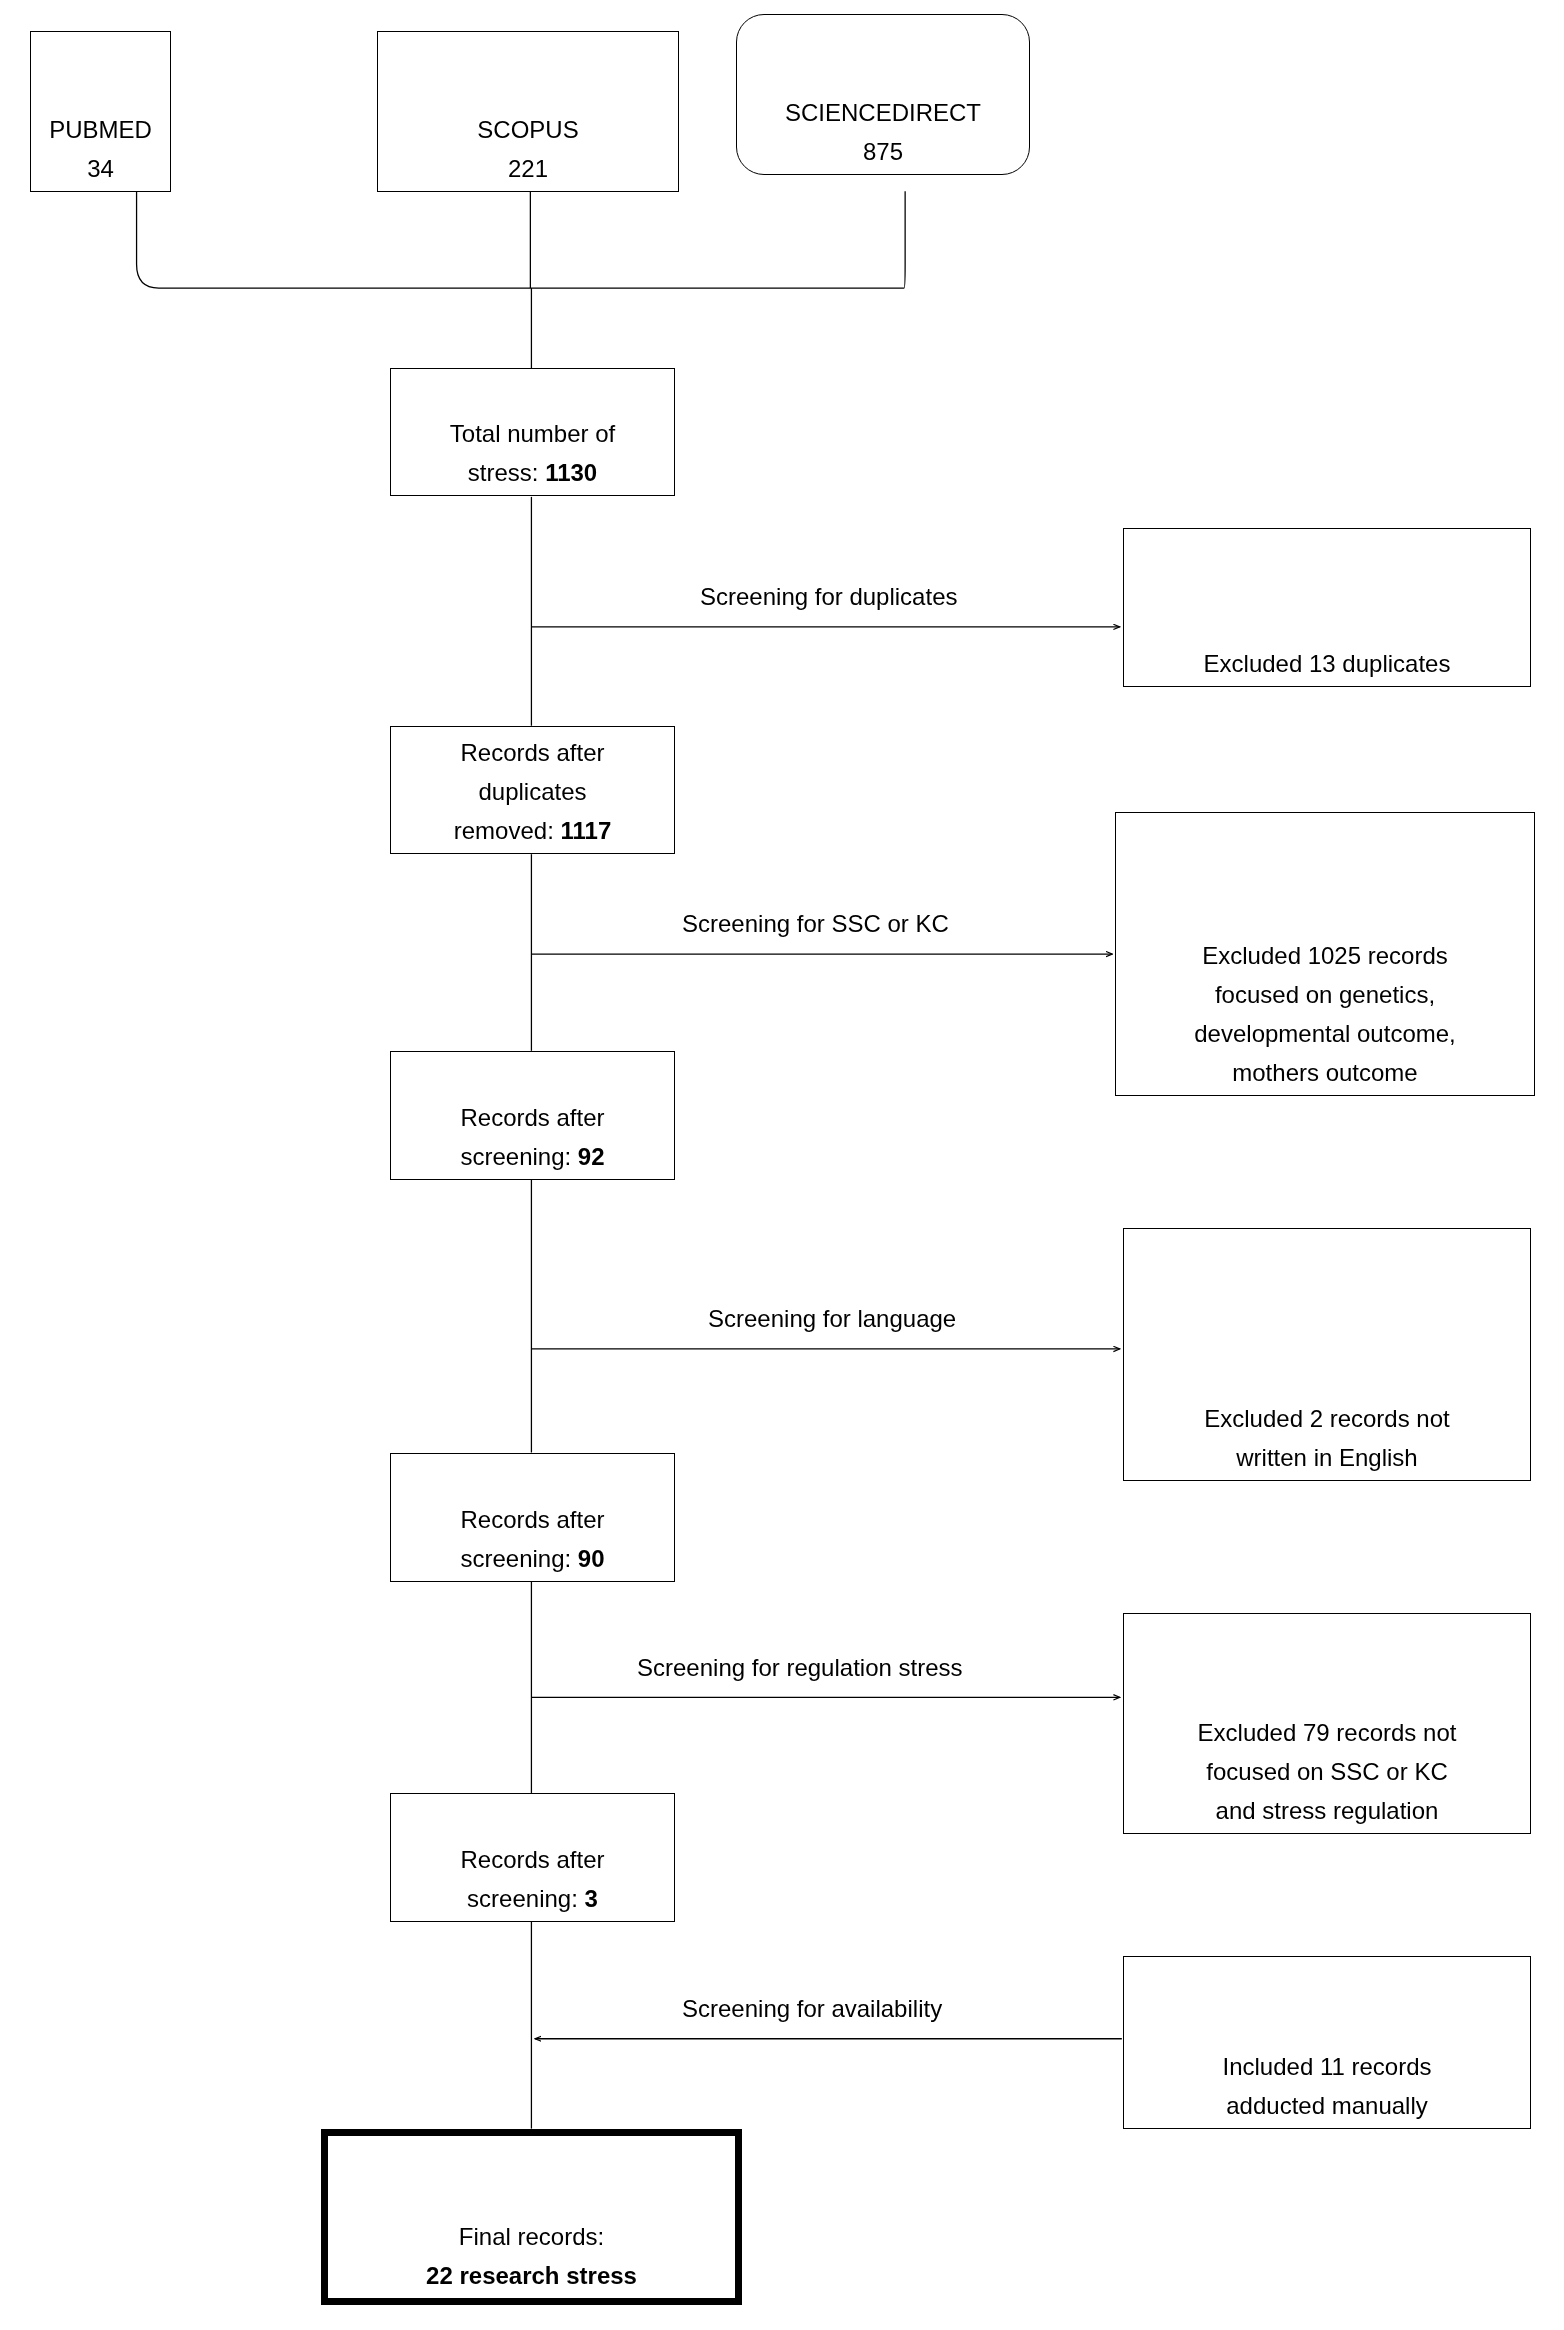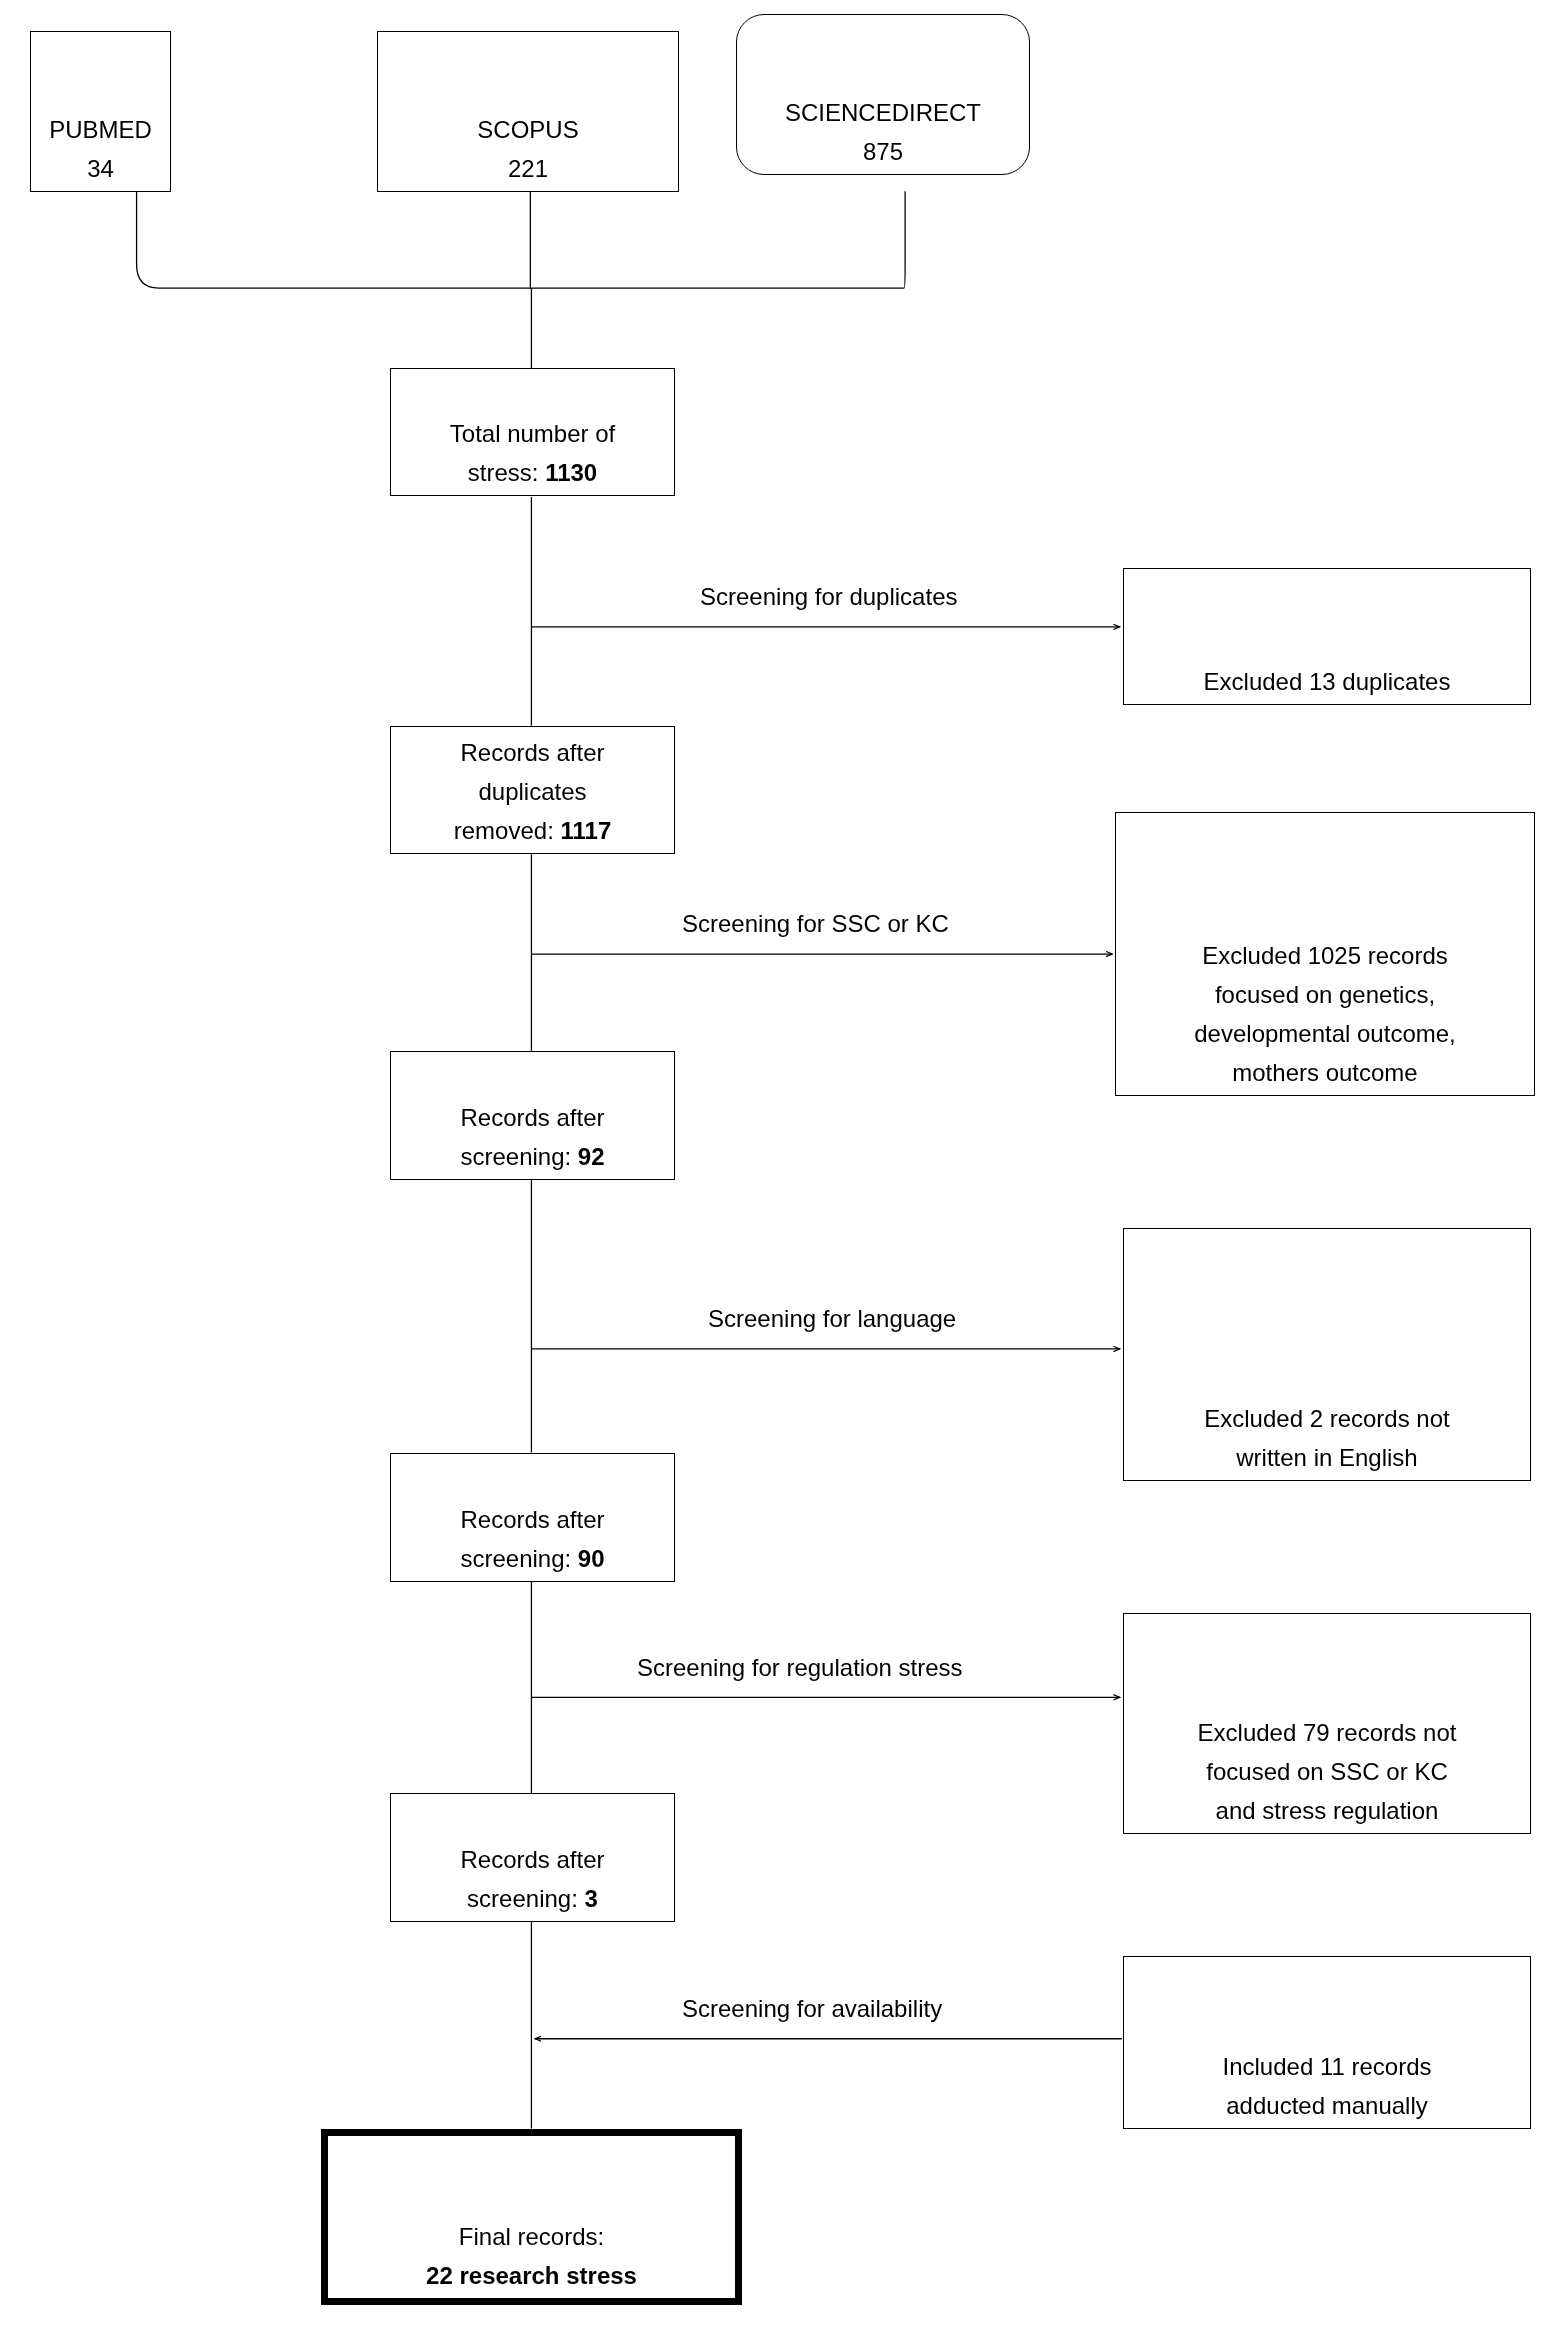--- a/index.html
+++ b/index.html
@@ -134,21 +134,21 @@
   <div class="box" style="left:390px; top:1793px; width:285px; height:129px;">
     <span class="line">Records after</span>
     <span class="line"><span>screening: </span><span class="bold">3</span></span>
   </div>
 
   <div class="box final" style="left:321px; top:2129px; width:421px; height:176px;">
     <span class="line">Final records:</span>
     <span class="line bold"><span>22</span><span>  research stress</span></span>
   </div>
 
-  <div class="box" style="left:1123px; top:568px; width:408px; height:137px;">
+  <div class="box" style="left:1123px; top:528px; width:408px; height:159px;">
     <span class="line">Excluded 13 duplicates</span>
   </div>
 
   <div class="box" style="left:1115px; top:812px; width:420px; height:284px;">
     <span class="line">Excluded 1025 records</span>
     <span class="line">focused on genetics,</span>
     <span class="line">developmental outcome,</span>
     <span class="line">mothers outcome</span>
   </div>
 

